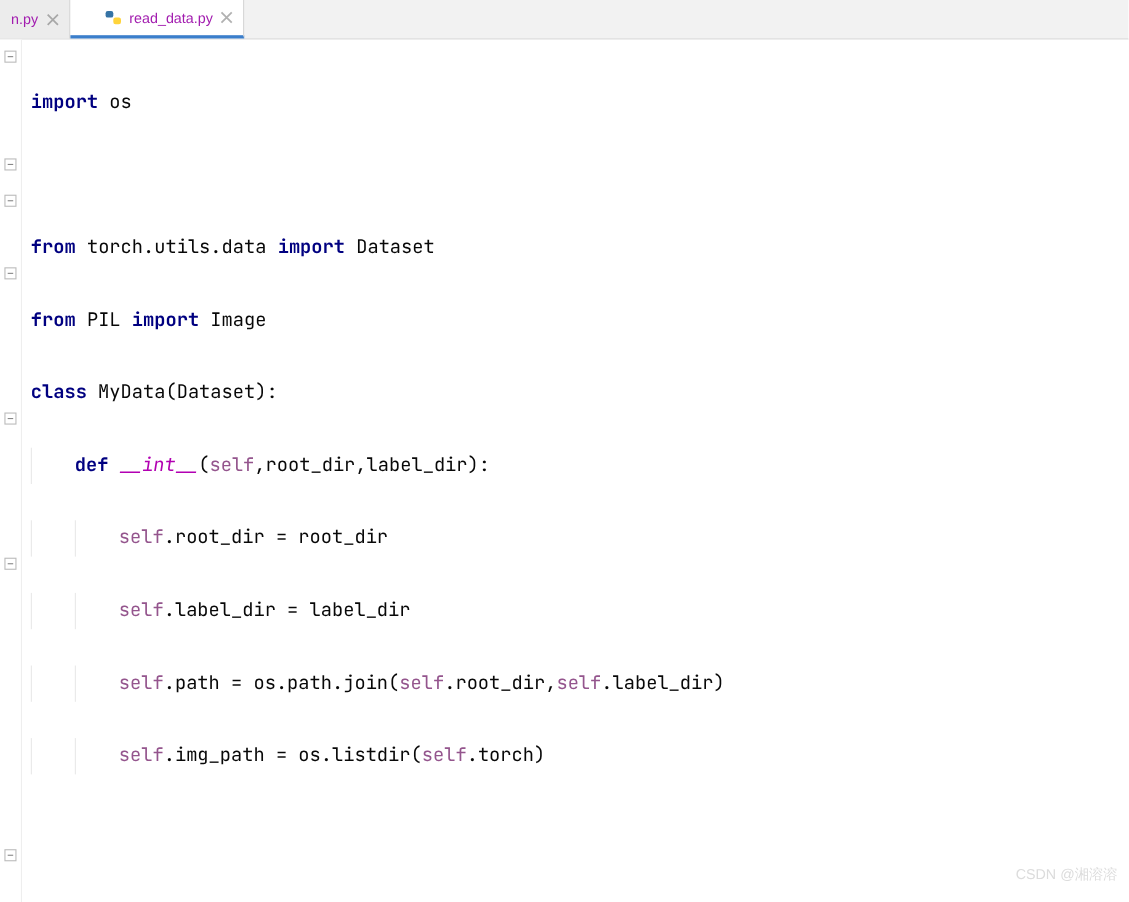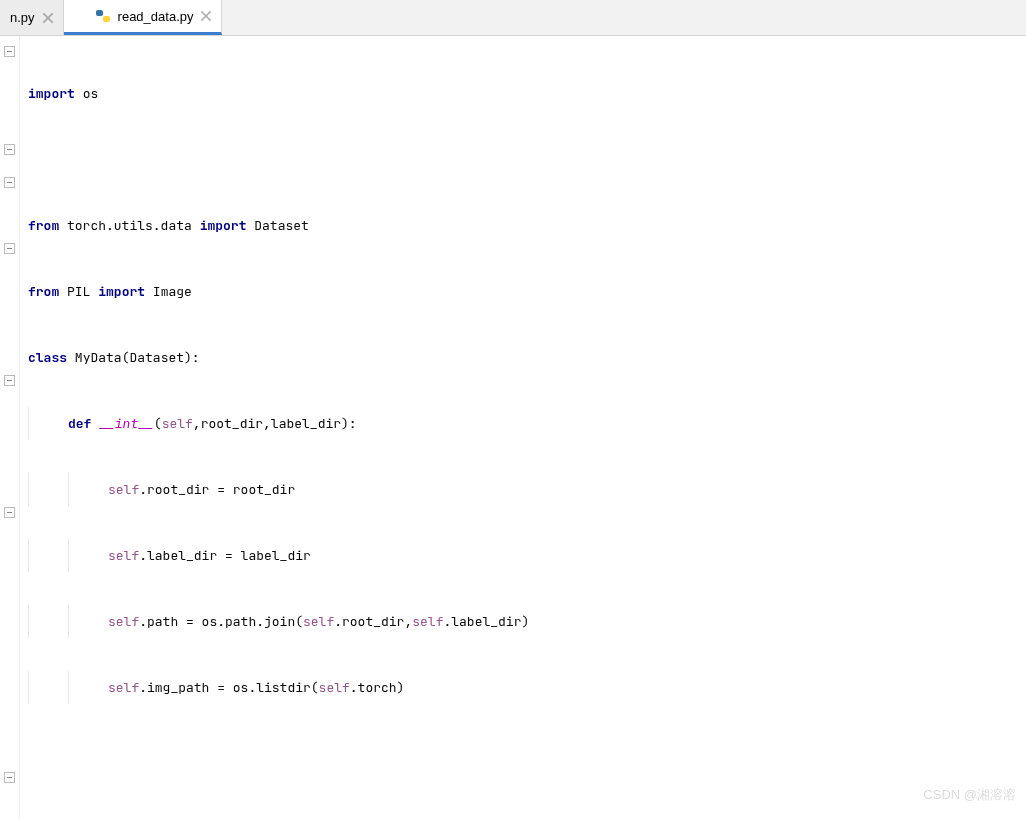--- a/index.html
+++ b/index.html
@@ -30,21 +30,21 @@
   color: #333;
 }
 .tab.active {
   background: #ffffff;
   border-bottom: 3px solid #3b7ecb;
   padding-left: 30px;
 }
 .tab .pyicon {
   width: 18px; height: 18px; display: inline-flex; align-items:center; justify-content:center;
 }
-.tab .label { font-size: 13px; font-family: -apple-system, "Segoe UI", sans-serif; color: #000000; }
+.tab .label { font-size: 13px; font-family: -apple-system, "Segoe UI", sans-serif; color: #a21caf; }
 .tab .close { width: 14px; height: 14px; opacity: 0.5; }
 
 .editor {
   display: flex;
   height: calc(100% - 36px);
   background: #fff;
 }
 .gutter {
   width: 20px;
   background: #fff;
@@ -66,21 +66,21 @@
 .fold-marker::after {
   content: "";
   width: 5px; height: 1px; background: #888;
   position: absolute;
 }
 .code-area {
   flex: 1;
   padding: 8px 0 0 8px;
   line-height: 33px;
   white-space: pre;
-  font-size: 13px;
+  font-size: 17px;
   color: #080808;
   position: relative;
 }
 .line { display: block; height: 33px; }
 .indent-guide {
   display: inline-block;
   width: 40px;
   border-left: 1px solid #e8e8e8;
   height: 33px;
   vertical-align: top;

